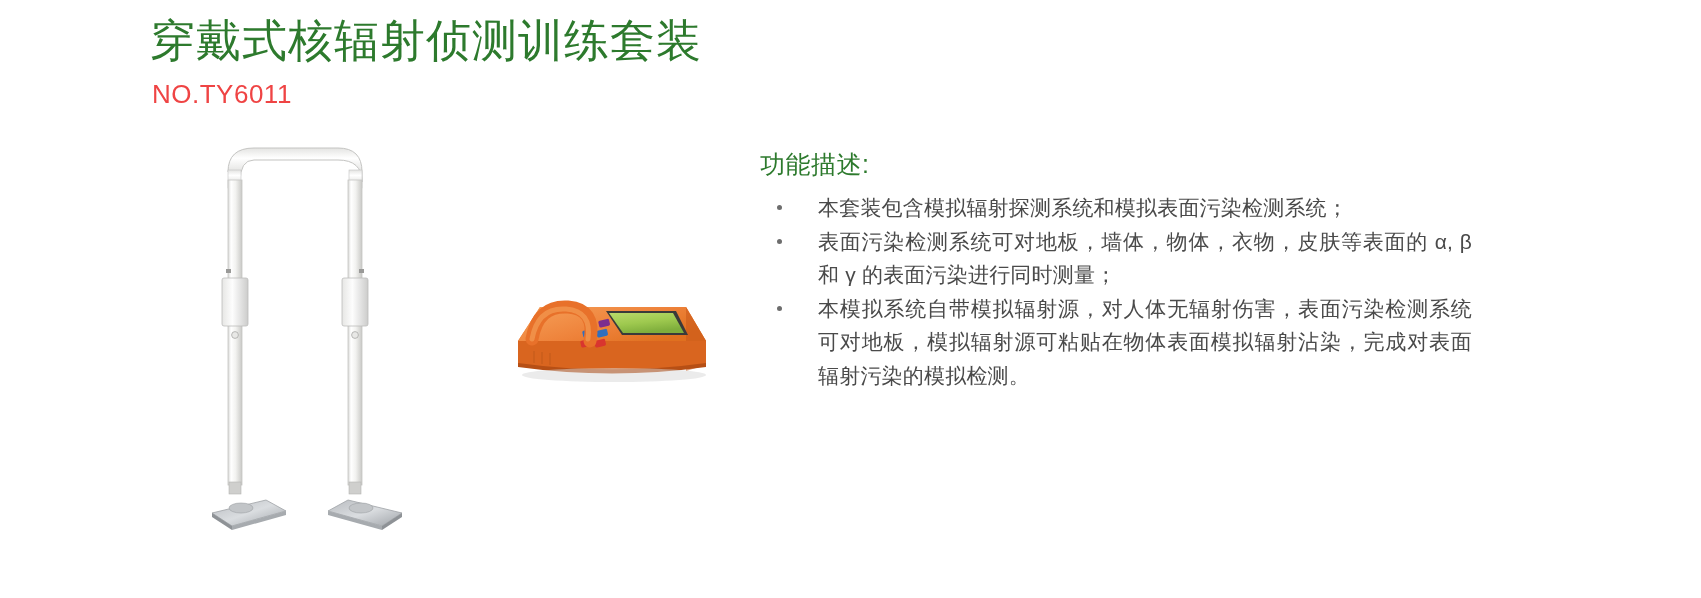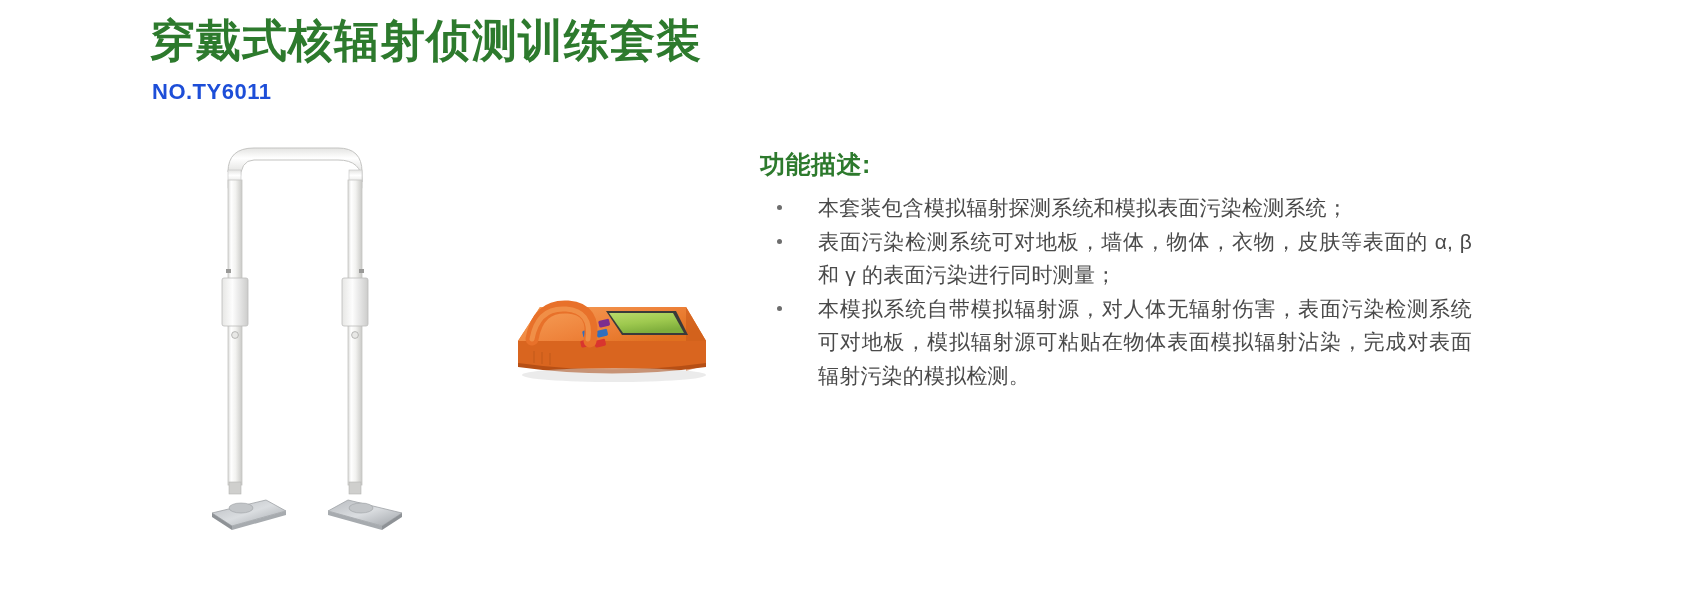--- a/index.html
+++ b/index.html
@@ -21,31 +21,31 @@
   }
 
   
   .title-block {
     position: absolute;
     left: 150px;
     top: 14px;
   }
   .product-title {
     font-size: 45px;
-    font-weight: bold;
+    font-weight: normal;
     color: #2d7a2d;
     letter-spacing: 1px;
     line-height: 1.22;
     white-space: nowrap;
     margin: 0;
   }
   .product-model {
-    font-size: 22px;
-    font-weight: bold;
-    color: #1d4ed8;
+    font-size: 26px;
+    font-weight: normal;
+    color: #ef4444;
     letter-spacing: 0.5px;
     margin: 10px 0 0 2px;
     white-space: nowrap;
   }
 
   
   .gallery {
     position: absolute;
     left: 150px;
     top: 130px;
@@ -69,21 +69,21 @@
 
   
   .desc {
     position: absolute;
     left: 760px;
     top: 148px;
     width: 720px;
   }
   .desc-heading {
     font-size: 25px;
-    font-weight: bold;
+    font-weight: normal;
     color: #2d7a2d;
     margin: 0 0 10px 0;
     letter-spacing: 0.5px;
   }
   .bullet-list {
     list-style: none;
     margin: 8px;
     padding: 0;
   }
   .bullet-item {

